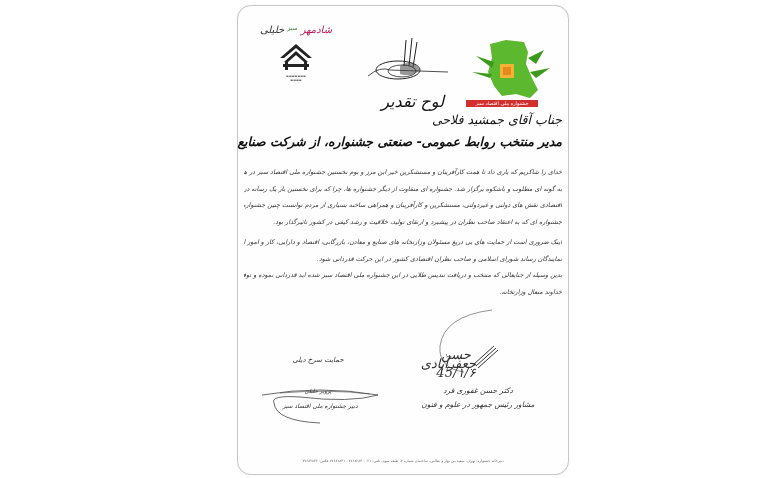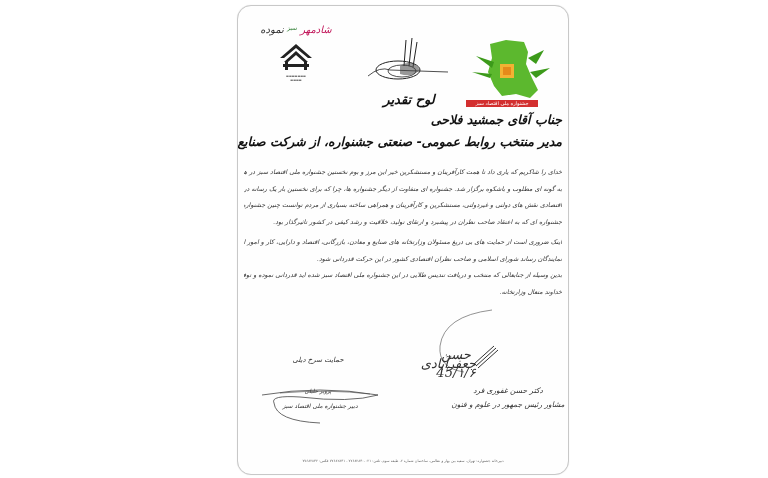--- a/index.html
+++ b/index.html
@@ -33,34 +33,34 @@
   .logo-left .brand .leaf { color: #2e7d32; font-size: 6px; vertical-align: top; }
   .logo-left .emblem { position: absolute; left: 33px; top: 26px; }
   .logo-left .tiny {
     position: absolute; left: 20px; top: 58px; width: 60px;
     font-size: 3px; color: #555; text-align: center; line-height: 4px;
   }
 
   .tughra { left: 122px; top: 30px; width: 90px; height: 50px; }
   .title {
     left: 136px; top: 86px; width: 70px;
-    font-size: 13px; font-style: italic; font-weight: bold; color: #111;
-    text-align: center; direction: rtl;
+    font-size: 16px; font-style: italic; font-weight: normal; color: #111;
+    direction: rtl;
   }
 
   .logo-right { left: 228px; top: 32px; width: 90px; height: 70px; }
   .logo-right .caption {
     position: absolute; left: 0; top: 62px; width: 72px;
     background: #d32f2f; color: #fff; font-size: 5px; text-align: center;
     line-height: 7px; direction: rtl;
   }
 
   .addressee {
     left: 100px; top: 106px; width: 224px;
-    font-size: 12.5px; font-style: italic; font-weight: bold; color: #111;
+    font-size: 12.5px; font-style: italic; font-weight: normal; color: #111;
   }
   .subtitle {
     left: 4px; top: 128px; width: 320px;
     font-size: 12.5px; font-style: italic; font-weight: bold; color: #111;
     white-space: nowrap;
   }
   .body {
     left: 6px; top: 158px; width: 318px;
     font-size: 6.4px; font-style: italic; color: #333;
     line-height: 16.5px;
@@ -72,21 +72,20 @@
     left: 196px; top: 300px; width: 70px; height: 70px;
   }
   .stamp-text {
     left: 198px; top: 344px; width: 40px; font-size: 13px; font-style: italic; color: #333;
     direction: rtl; text-align: center; line-height: 9px;
   }
   .sig-right {
     left: 180px; top: 378px; width: 120px;
     font-size: 7.5px; font-style: italic; color: #333; text-align: center; direction: rtl;
     line-height: 14px;
-    margin-left: 30px;
   }
   .sig-left-name {
     left: 40px; top: 350px; width: 80px;
     font-size: 7px; font-style: italic; color: #333; text-align: center; direction: rtl;
   }
   .sig-left-mark { left: 22px; top: 375px; width: 120px; height: 45px; }
   .sig-left-title {
     left: 26px; top: 396px; width: 112px;
     font-size: 6px; font-style: italic; color: #333; text-align: center; direction: rtl;
     white-space: nowrap;
@@ -103,21 +102,21 @@
 </style>
 </head>
 <body>
 
 <div class="page">
 
   <div class="abs logo-left">
     <div class="brand">
       <span class="b1">شادمهر</span>
       <span class="leaf">سبز</span>
-      <span class="b2">نموده</span>
+      <span class="b2">خلیلی</span>
     </div>
     <svg class="emblem" width="34" height="30" viewBox="0 0 34 30">
       <path d="M17 2 L33 16 L29 16 L17 6 L5 16 L1 16 Z" fill="#222"></path>
       <path d="M17 9 L29 20 L25 20 L17 13 L9 20 L5 20 Z" fill="#222"></path>
       <rect x="4" y="22" width="26" height="3" fill="#222"></rect>
       <rect x="6" y="20" width="3" height="8" fill="#222"></rect>
       <rect x="25" y="20" width="3" height="8" fill="#222"></rect>
     </svg>
     <div class="tiny">▬▬▬▬▬▬▬<br>▬▬▬▬</div>
   </div>

